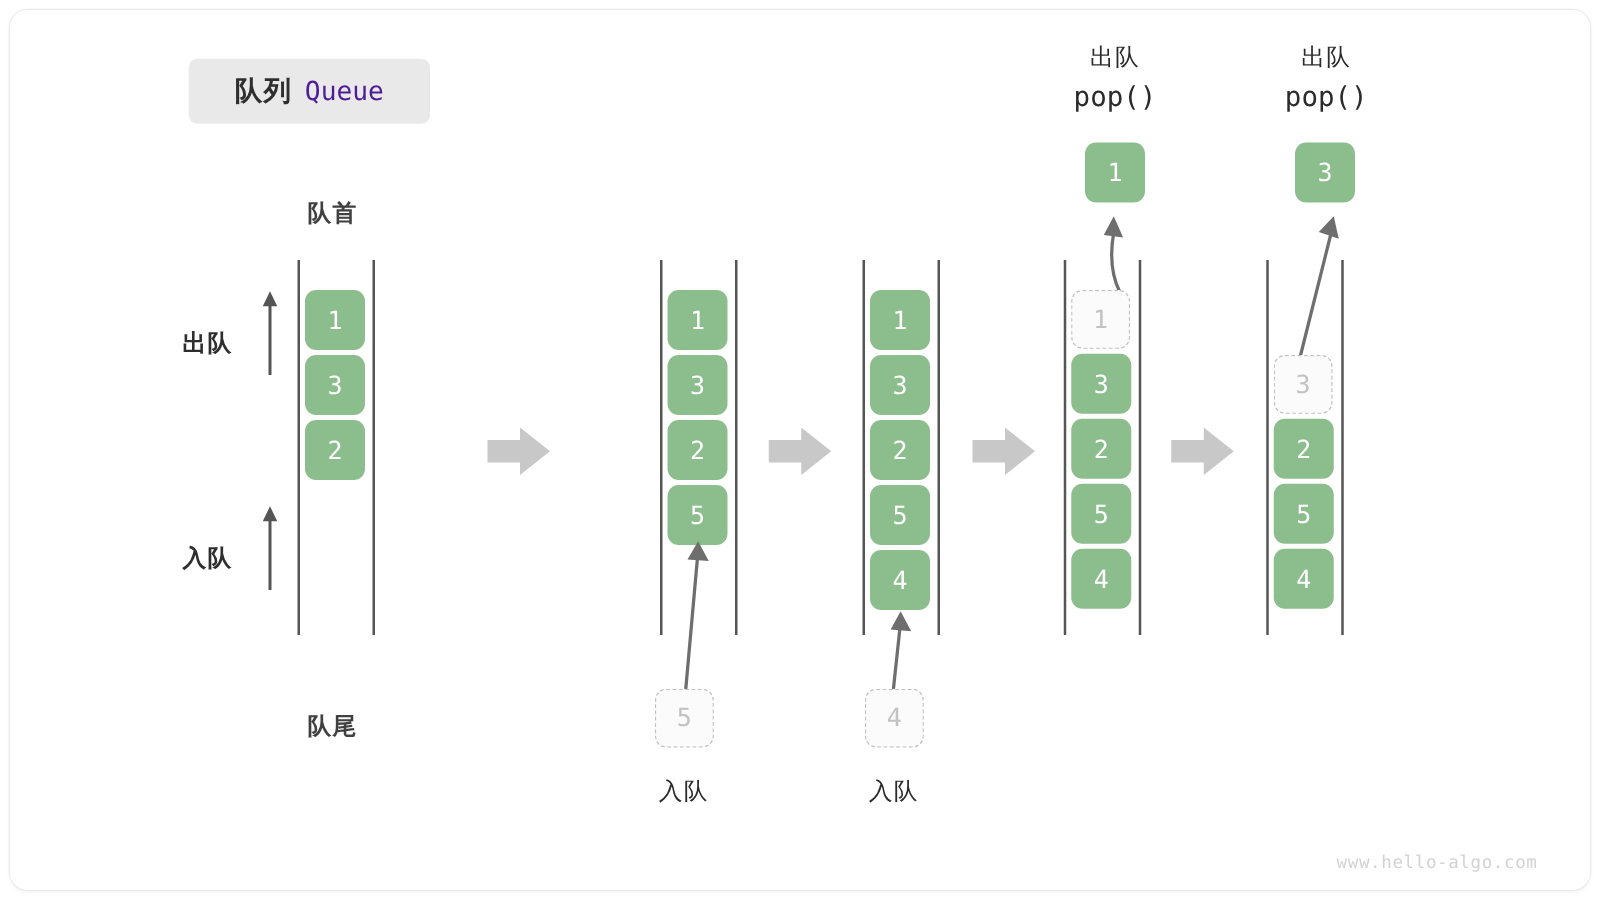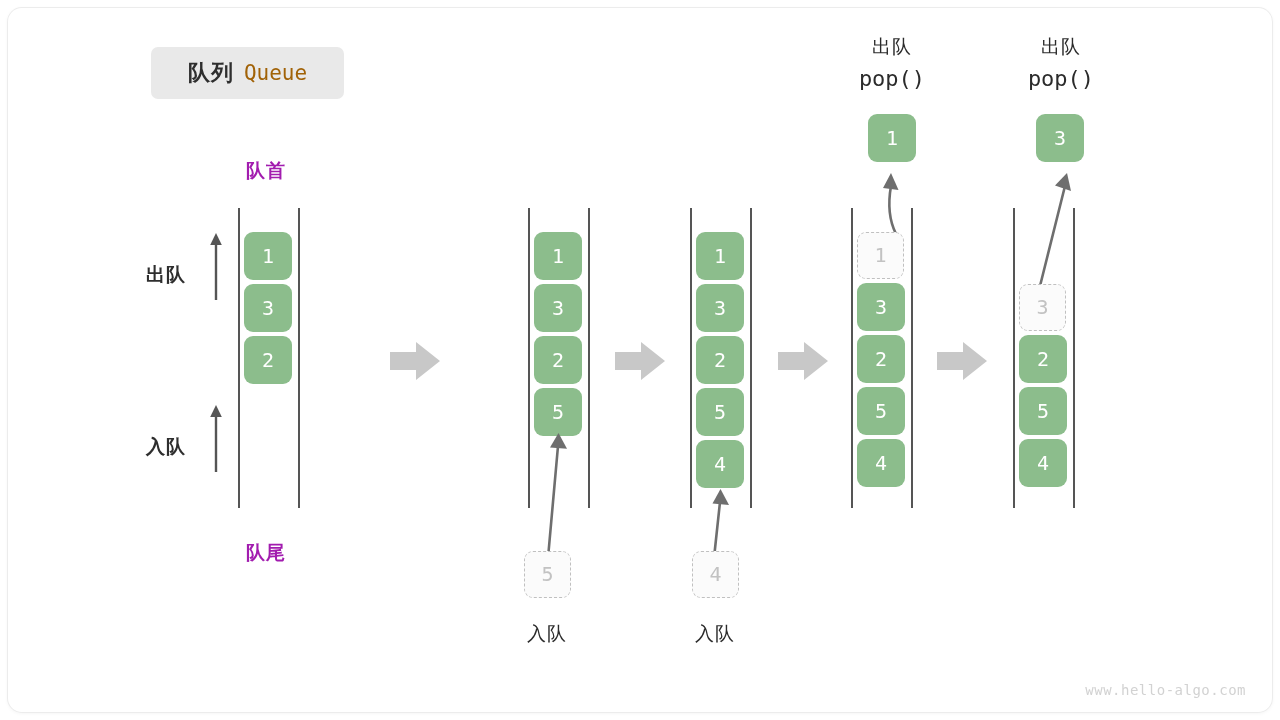--- a/index.html
+++ b/index.html
@@ -18,74 +18,74 @@
   .abs{position:absolute;}
 
   
   #title-badge{
     left:151px;top:47px;width:193px;height:52px;
     background:#e9e9e9;border-radius:7px;
     display:flex;align-items:center;justify-content:center;
     gap:10px;
   }
   #title-badge .cn{font-size:22px;font-weight:bold;color:#2e2e2e;letter-spacing:1px;}
-  #title-badge .en{font-family:"DejaVu Sans Mono","Liberation Mono",monospace;font-size:21px;color:#a16207;}
+  #title-badge .en{font-family:"DejaVu Sans Mono","Liberation Mono",monospace;font-size:21px;color:#4c1d95;}
 
   
   .rail{width:1.6px;background:#555;}
 
   
   .cell{
     width:48px;height:48px;border-radius:9px;
     background:#8cbd8c;color:#ffffff;
     display:flex;align-items:center;justify-content:center;
     font-family:"DejaVu Sans Mono","Liberation Mono",monospace;
     font-size:20px;
   }
   .cell.ghost{
     background:#fbfbfb;color:#c2c2c2;
     border:1.6px dashed #c0c0c0;
     width:44.8px;height:44.8px;
   }
 
   
   .lbl{color:#2e2e2e;font-size:19px;font-weight:bold;letter-spacing:1px;}
-  .cap{color:#a21caf;font-size:19px;font-weight:bold;letter-spacing:1px;text-align:center;}
+  .cap{color:#404040;font-size:19px;font-weight:bold;letter-spacing:1px;text-align:center;}
 
   
   .opcap{text-align:center;line-height:1.5;}
   .opcap .cn{font-size:19px;color:#2b2b2b;letter-spacing:1px;display:block;}
   .opcap .code{
     font-family:"DejaVu Sans Mono","Liberation Mono",monospace;
     font-size:22px;color:#2b2b2b;display:block;
   }
   .opcap .code .num{color:#3f9142;font-weight:bold;}
 
   
   #watermark{
-    right:34px;bottom:22px;
+    right:50px;bottom:22px;
     font-family:"DejaVu Sans Mono","Liberation Mono",monospace;
     font-size:14px;color:#d2d2d2;letter-spacing:.5px;margin-top:36px;
   }
   svg{overflow:visible;}
 </style>
 </head>
 <body>
 
 <div id="card"></div>
 
 <div class="stage">
 
   <div class="abs" id="title-badge">
     <span class="cn">队列</span>
     <span class="en">Queue</span>
   </div>
 
   <div class="abs cap" style="left:206px;top:158px;width:120px;">队首</div>
-  <div class="abs cap" style="left:206px;top:540px;width:120px;">队尾</div>
+  <div class="abs cap" style="left:206px;top:568px;width:120px;">队尾</div>
 
   <div class="abs lbl" style="left:146px;top:262px;">出队</div>
   <svg class="abs" style="left:206px;top:232px;" width="20" height="68">
     <line x1="10" y1="68" x2="10" y2="12" stroke="#555" stroke-width="2.4"></line>
     <polygon points="10,1 4.2,13 15.8,13" fill="#555"></polygon>
   </svg>
 
   <div class="abs lbl" style="left:146px;top:434px;">入队</div>
   <svg class="abs" style="left:206px;top:404px;" width="20" height="68">
     <line x1="10" y1="68" x2="10" y2="12" stroke="#555" stroke-width="2.4"></line>

